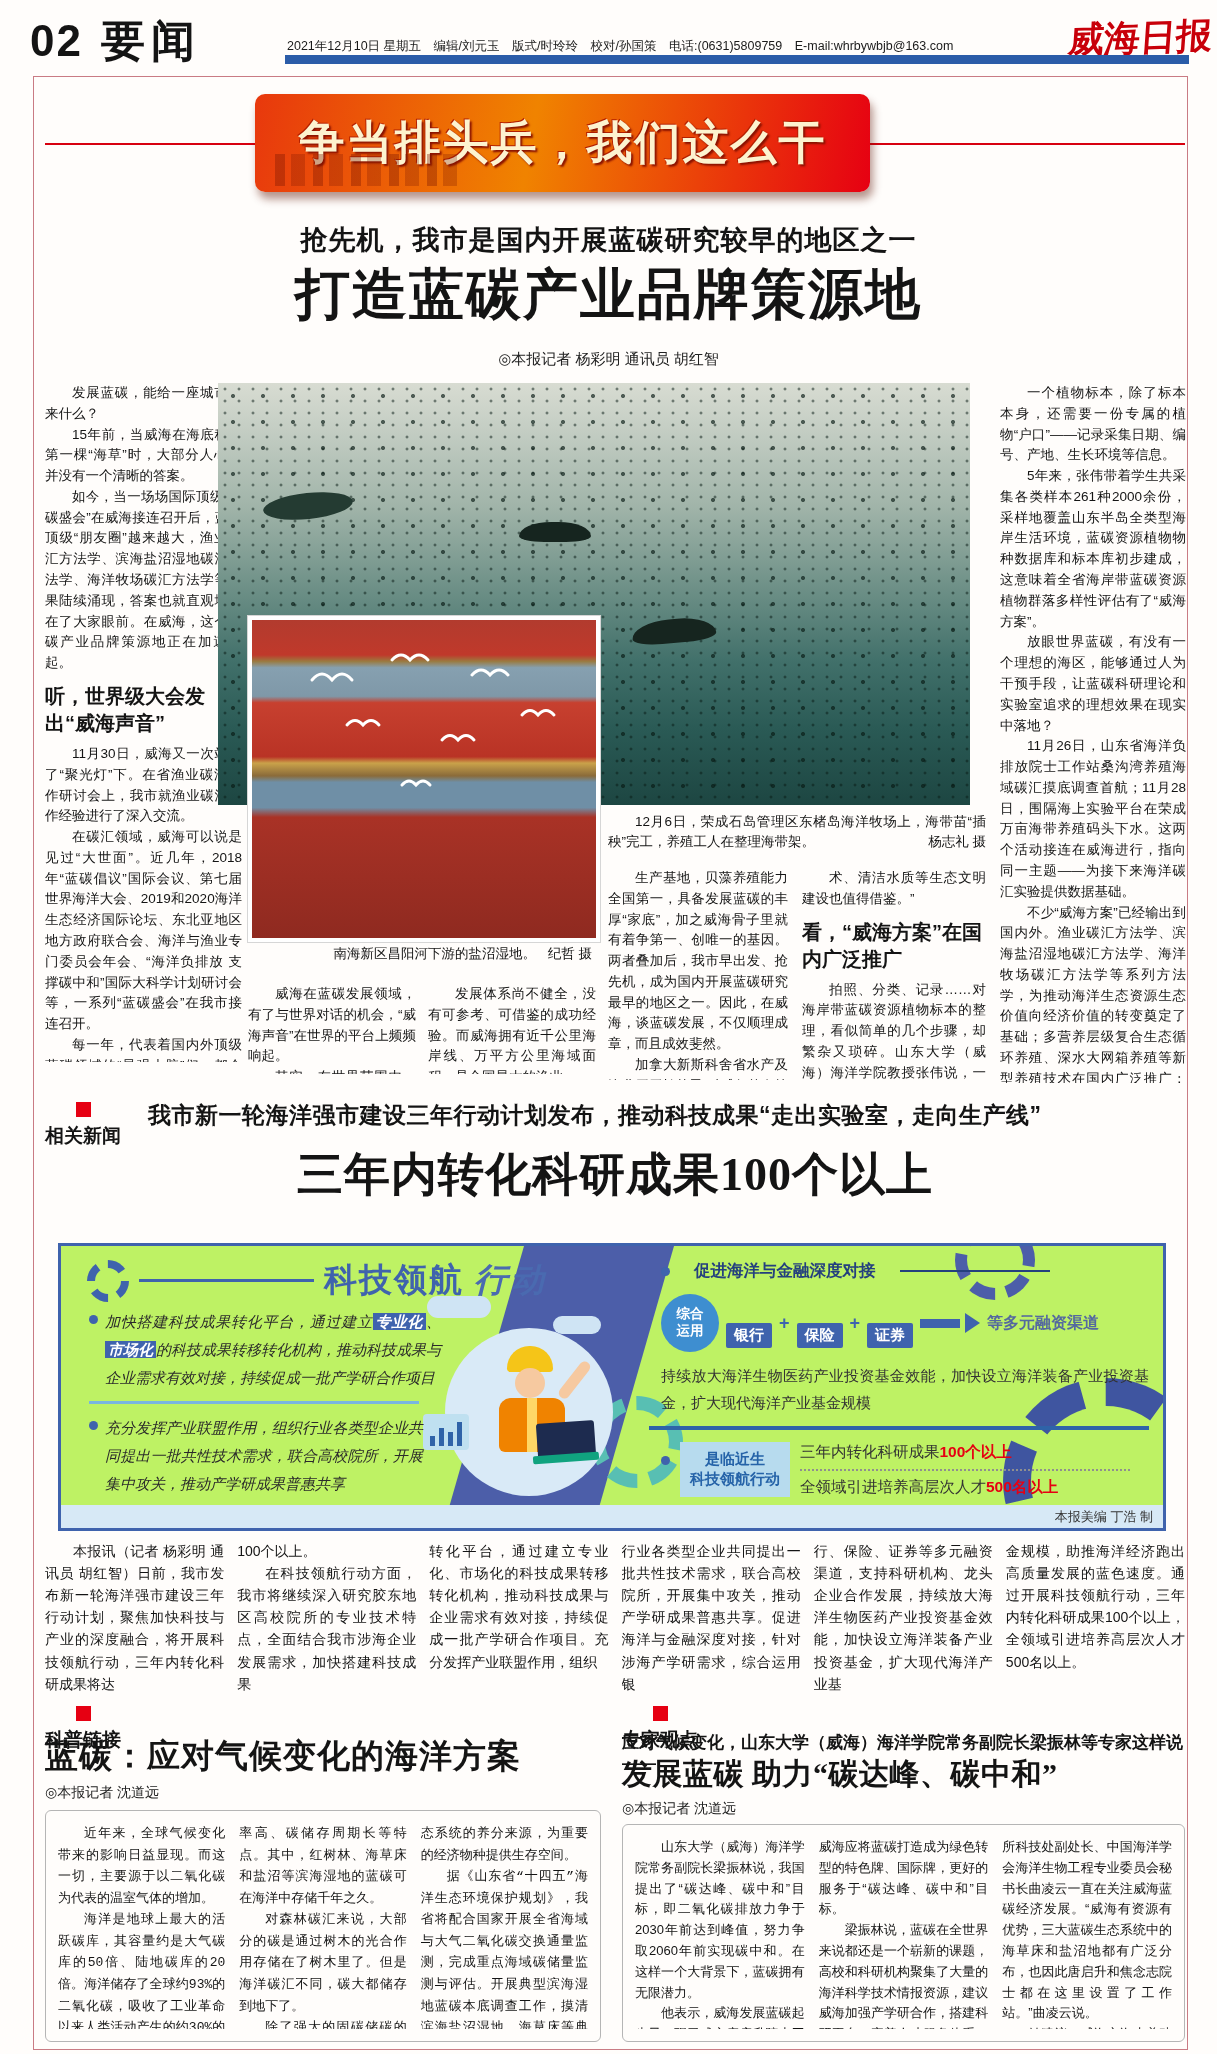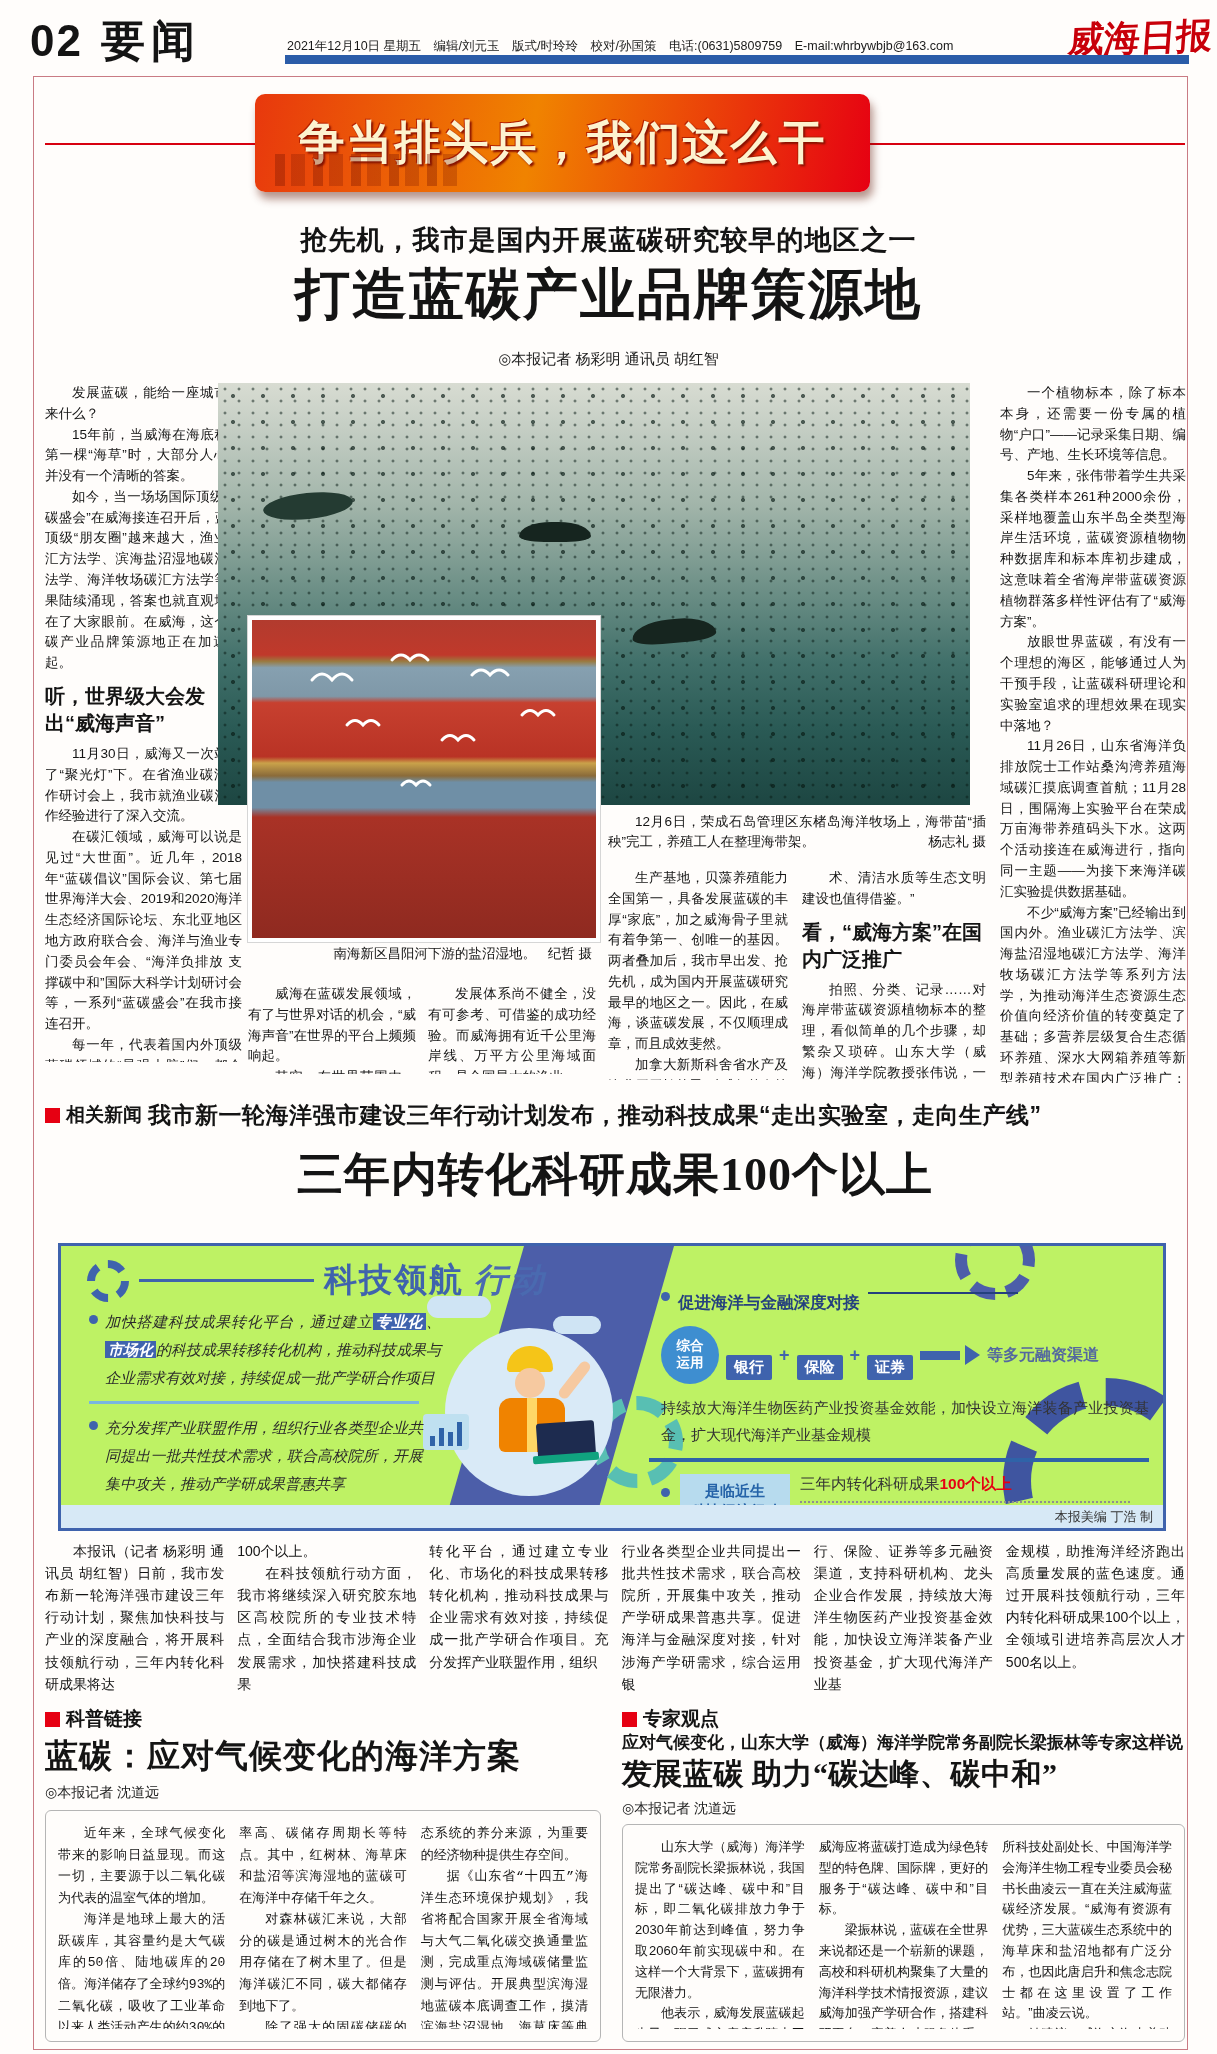--- a/index.html
+++ b/index.html
@@ -40,21 +40,21 @@
   .boat{position:absolute;background:#16251f;border-radius:45% 45% 35% 35%/70% 70% 30% 30%;}
   .raft{position:absolute;background:#243b32;border-radius:50%;}
   .photo-marsh{border:4px solid #fff;box-shadow:0 0 0 1px #d6d6d6;
       background:linear-gradient(180deg,
         #b23b2e 0%,#c0392b 11%,#9a7a40 13%,#86a0b0 15%,#7f98a8 24%,
         #c7402f 26%,#b93325 43%,#caa24a 45%,#8a6b3a 49%,
         #6f8fa6 51%,#6f8fa6 59%,#a93226 62%,#8f2a20 100%);}
   .caption{font-size:13.5px;line-height:1.5;}
   .cap-credit{float:right;text-indent:0;}
   
-  .tagline{display:flex;align-items:center;gap:6px;font-size:19px;font-weight:800;}
+  .tagline{display:flex;align-items:center;gap:6px;font-size:19px;font-weight:800;flex-direction:column;}
   .redsq{width:15px;height:15px;background:#e60012;flex:0 0 auto;}
   .kicker2{font-size:23px;font-weight:800;letter-spacing:.5px;}
   .headline2{font-size:46px;font-weight:900;text-align:center;letter-spacing:1px;}
   
   .infobox{border:3px solid #3f63ad;background:#bef264;}
   .band{position:absolute;background:#4c5ea9;transform:skewX(-16deg);z-index:1;}
   .gear{border-radius:50%;border-style:dashed;border-color:#3f63ad;position:absolute;z-index:1;}
   .ititle{position:absolute;display:flex;align-items:center;gap:10px;z-index:3;}
   .ititle .hline{width:175px;height:3px;background:#3f63ad;}
   .ititle .t1{font-size:33px;font-weight:900;color:#3f63ad;letter-spacing:2px;}
@@ -70,21 +70,21 @@
   .w-face{position:absolute;width:30px;height:30px;border-radius:50%;background:#f6c9a0;}
   .w-vest{position:absolute;width:66px;height:54px;border-radius:12px 12px 6px 6px;background:#f08300;}
   .w-stripe{position:absolute;width:10px;height:54px;background:#ffd766;}
   .w-arm{position:absolute;width:11px;height:44px;border-radius:6px;background:#f6c9a0;transform:rotate(38deg);}
   .w-laptop{position:absolute;width:58px;height:36px;background:#1d2b4f;border-radius:3px;transform:rotate(-4deg);}
   .w-key{position:absolute;width:66px;height:8px;background:#10a37f;border-radius:2px;transform:rotate(-4deg);}
   .cloud{position:absolute;background:#cfe4f4;border-radius:30px;}
   .chart-ico{position:absolute;background:#bfe0f0;border-radius:4px;z-index:2;}
   .chart-ico i{position:absolute;bottom:4px;width:5px;background:#2f63a8;}
   .ifin{position:absolute;z-index:3;}
-  .fin-row1{display:flex;gap:8px;margin-top:32px;}
+  .fin-row1{display:flex;align-items:center;gap:24px;}
   .fin-row1 .ft{font-size:16.5px;font-weight:800;color:#24407e;}
   .fin-row1 .fl{width:150px;height:2px;background:#24407e;}
   .fin-row2{display:flex;align-items:center;gap:7px;margin-top:12px;}
   .circle-badge{width:58px;height:58px;border-radius:50%;background:#3e8ed0;color:#fff;display:flex;
                 flex-direction:column;align-items:center;justify-content:center;font-size:13.5px;font-weight:700;line-height:1.25;flex:0 0 auto;}
   .chip{background:#3f63ad;color:#fff;font-size:15px;font-weight:700;padding:3px 8px;border-radius:2px;margin-top:24px;}
   .pluss{color:#3f63ad;font-weight:900;font-size:18px;}
   .abar{width:40px;height:9px;background:#3f63ad;}
   .ahead{width:0;height:0;border-left:15px solid #3f63ad;border-top:10px solid transparent;border-bottom:10px solid transparent;margin-left:-2px;}
   .fin-res{font-size:16px;font-weight:700;color:#54699f;}

